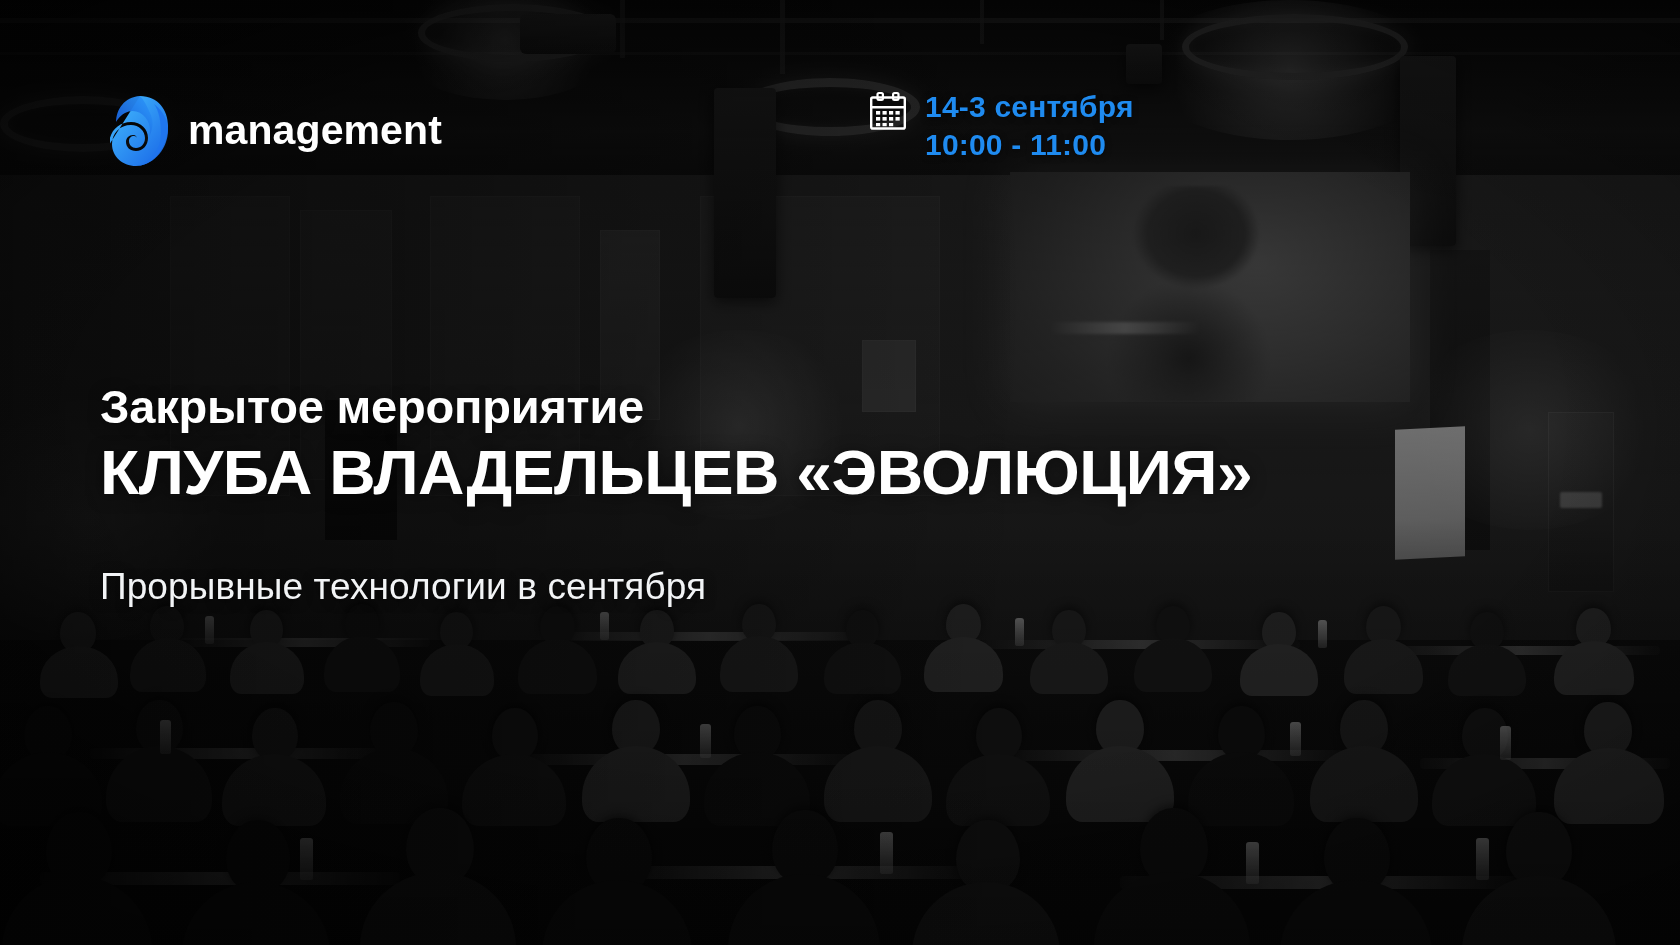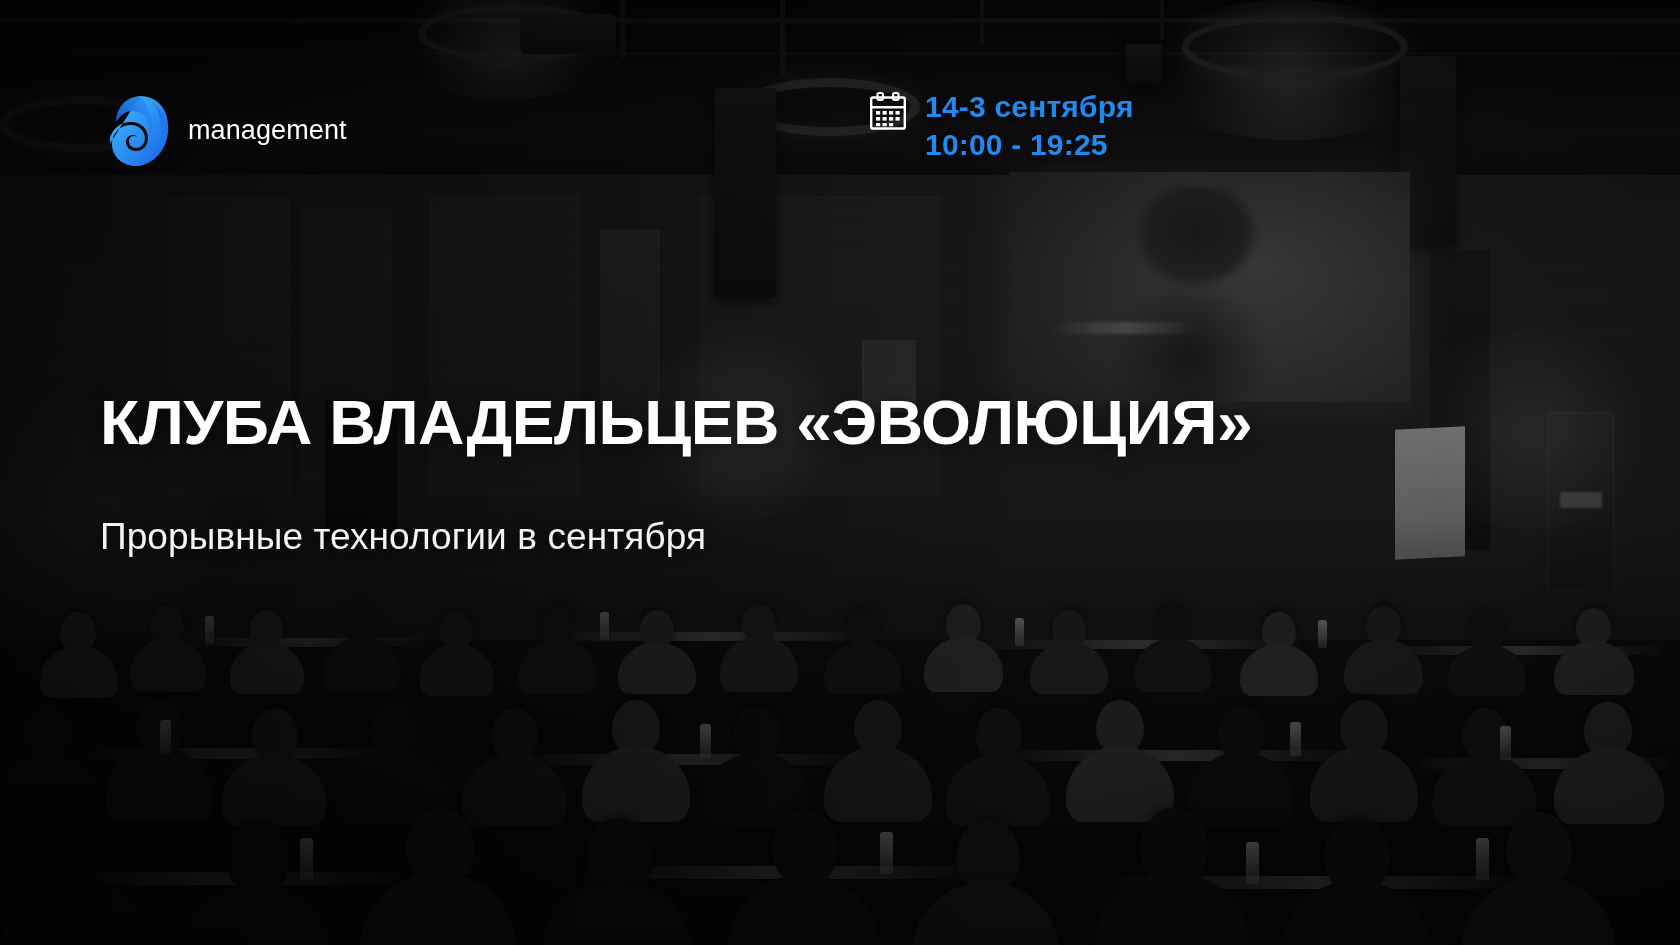--- a/index.html
+++ b/index.html
@@ -161,21 +161,21 @@
   .logo-lockup{
     position:absolute; left:110px; top:94px;
     display:flex; align-items:center; gap:18px;
   }
   .logo-mark{ width:60px; height:74px; display:block; }
   .logo-words{
     display:flex; flex-direction:column; justify-content:center;
     color:#ffffff; letter-spacing:.1px;
   }
   .logo-words .l1{ font-size:31px; font-weight:500; line-height:1.16; }
-  .logo-words .l2{ font-size:27px; font-weight:400; line-height:1.16; }
+  .logo-words .l2{ font-size:41px; font-weight:700; line-height:1.16; }
 
   
   .meta{
     position:absolute; top:88px; left:868px;
     display:flex; align-items:flex-start; gap:84px;
   }
   .meta-item{ display:flex; align-items:flex-start; gap:17px; }
   .meta-icon{ flex:0 0 auto; display:block; margin-top:3px; }
   .meta-text{
     color:#1f8bf0;
@@ -416,25 +416,26 @@
               <rect x="21" y="26" width="4.2" height="3.6"></rect>
               <rect x="27.5" y="26" width="4.2" height="3.6"></rect>
               <rect x="8" y="32" width="4.2" height="3.2"></rect>
               <rect x="14.5" y="32" width="4.2" height="3.2"></rect>
               <rect x="21" y="32" width="4.2" height="3.2"></rect>
             </g>
           </svg>
         </span>
         <span class="meta-text">
           <span>14-3 сентября</span><br>
-          <span>10:00 - 19:25</span>
+          <span>10:00 - 11:00</span>
         </span>
       </div>
 
     </div>
 
     <div class="hero">
+      <h1>Закрытое мероприятие</h1>
       <h2>КЛУБА ВЛАДЕЛЬЦЕВ «ЭВОЛЮЦИЯ»</h2>
       <p>Прорывные технологии в сентября</p>
     </div>
 
   </div>
 </div>
 
 </body></html>

